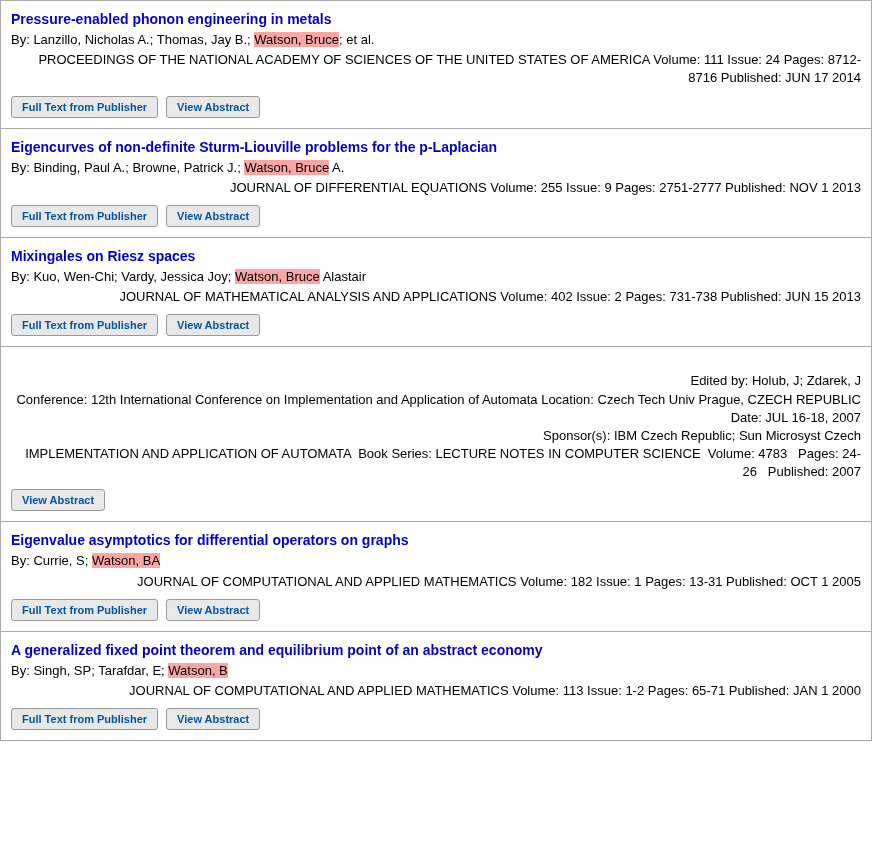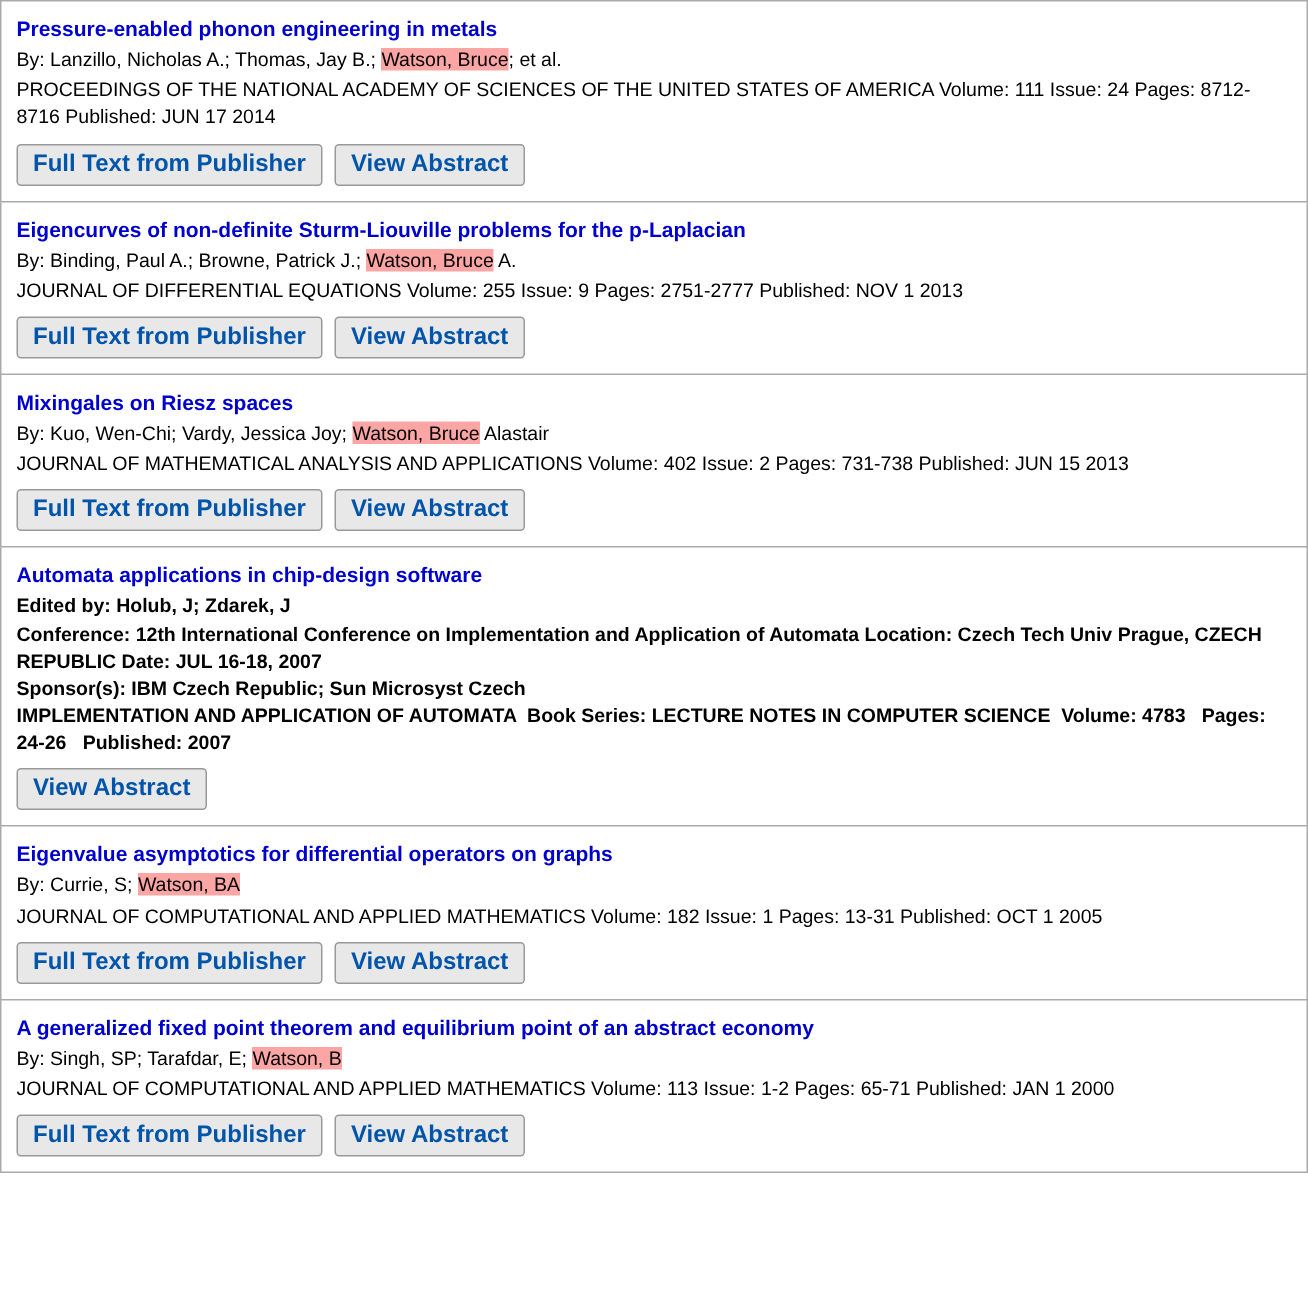--- a/index.html
+++ b/index.html
@@ -27,34 +27,35 @@
       text-decoration: none;
       display: inline-block;
     }
     .result-authors {
       margin-bottom: 2px;
       line-height: 1.4;
     }
     .result-journal {
       margin-bottom: 6px;
       line-height: 1.4;
+      text-align: right;
     }
     .highlight {
       background-color: #fca5a5;
     }
     .buttons {
       display: flex;
       gap: 8px;
       margin-top: 8px;
     }
     .btn {
       border: 1px solid #999;
       background: #e8e8e8;
       padding: 4px 10px;
-      font-size: 16px;
+      font-size: 11px;
       font-weight: bold;
       color: #0055aa;
       cursor: pointer;
       border-radius: 3px;
     }
   </style>
 </head>
 <body>
 
 <div id="results-container">
@@ -63,21 +64,21 @@
         <button class="btn">View Abstract</button>
       </div></div>
     <div class="result-item"><a class="result-title" href="#">Eigencurves of non-definite Sturm-Liouville problems for the p-Laplacian</a><br><div class="result-authors"><span>By: Binding, Paul A.; Browne, Patrick J.; </span><span class="highlight">Watson, Bruce</span><span> A.</span></div><div class="result-journal">JOURNAL OF DIFFERENTIAL EQUATIONS  Volume: 255   Issue: 9   Pages: 2751-2777   Published: NOV 1 2013</div><div class="buttons">
         <button class="btn">Full Text from Publisher</button>
         <button class="btn">View Abstract</button>
       </div></div>
     <div class="result-item"><a class="result-title" href="#">Mixingales on Riesz spaces</a><br><div class="result-authors"><span>By: Kuo, Wen-Chi; Vardy, Jessica Joy; </span><span class="highlight">Watson, Bruce</span><span> Alastair</span></div><div class="result-journal">JOURNAL OF MATHEMATICAL ANALYSIS AND APPLICATIONS  Volume: 402   Issue: 2   Pages: 731-738   Published: JUN 15 2013</div><div class="buttons">
         <button class="btn">Full Text from Publisher</button>
         <button class="btn">View Abstract</button>
       </div></div>
-    <div class="result-item"><a class="result-title" href="#">Automata applications in chip-design software</a><br><div class="result-journal" style="white-space: pre-wrap; font-weight: bold;">Edited by: Holub, J; Zdarek, J
+    <div class="result-item"><br><div class="result-journal" style="white-space: pre-wrap;">Edited by: Holub, J; Zdarek, J
 Conference: 12th International Conference on Implementation and Application of Automata Location: Czech Tech Univ Prague, CZECH REPUBLIC Date: JUL 16-18, 2007
 Sponsor(s): IBM Czech Republic; Sun Microsyst Czech
 IMPLEMENTATION AND APPLICATION OF AUTOMATA  Book Series: LECTURE NOTES IN COMPUTER SCIENCE  Volume: 4783   Pages: 24-26   Published: 2007</div><div class="buttons">
         <button class="btn">View Abstract</button>
       </div></div>
     <div class="result-item"><a class="result-title" href="#">Eigenvalue asymptotics for differential operators on graphs</a><br><div class="result-authors"><span>By: Currie, S; </span><span class="highlight">Watson, BA</span><span></span></div><div class="result-journal">JOURNAL OF COMPUTATIONAL AND APPLIED MATHEMATICS  Volume: 182   Issue: 1   Pages: 13-31   Published: OCT 1 2005</div><div class="buttons">
         <button class="btn">Full Text from Publisher</button>
         <button class="btn">View Abstract</button>
       </div></div>
     <div class="result-item"><a class="result-title" href="#">A generalized fixed point theorem and equilibrium point of an abstract economy</a><br><div class="result-authors"><span>By: Singh, SP; Tarafdar, E; </span><span class="highlight">Watson, B</span><span></span></div><div class="result-journal">JOURNAL OF COMPUTATIONAL AND APPLIED MATHEMATICS  Volume: 113   Issue: 1-2   Pages: 65-71   Published: JAN 1 2000</div><div class="buttons">

